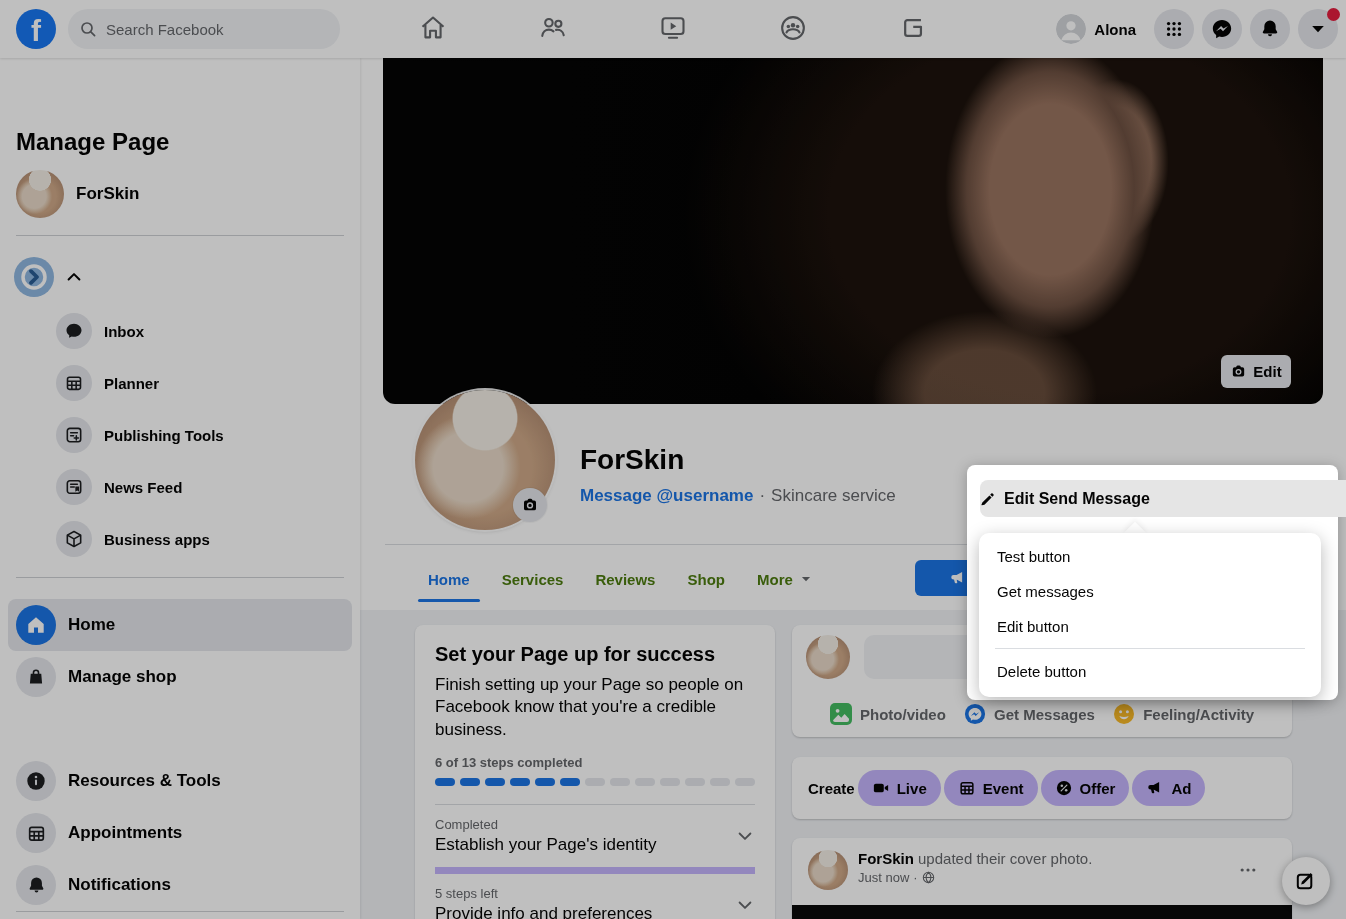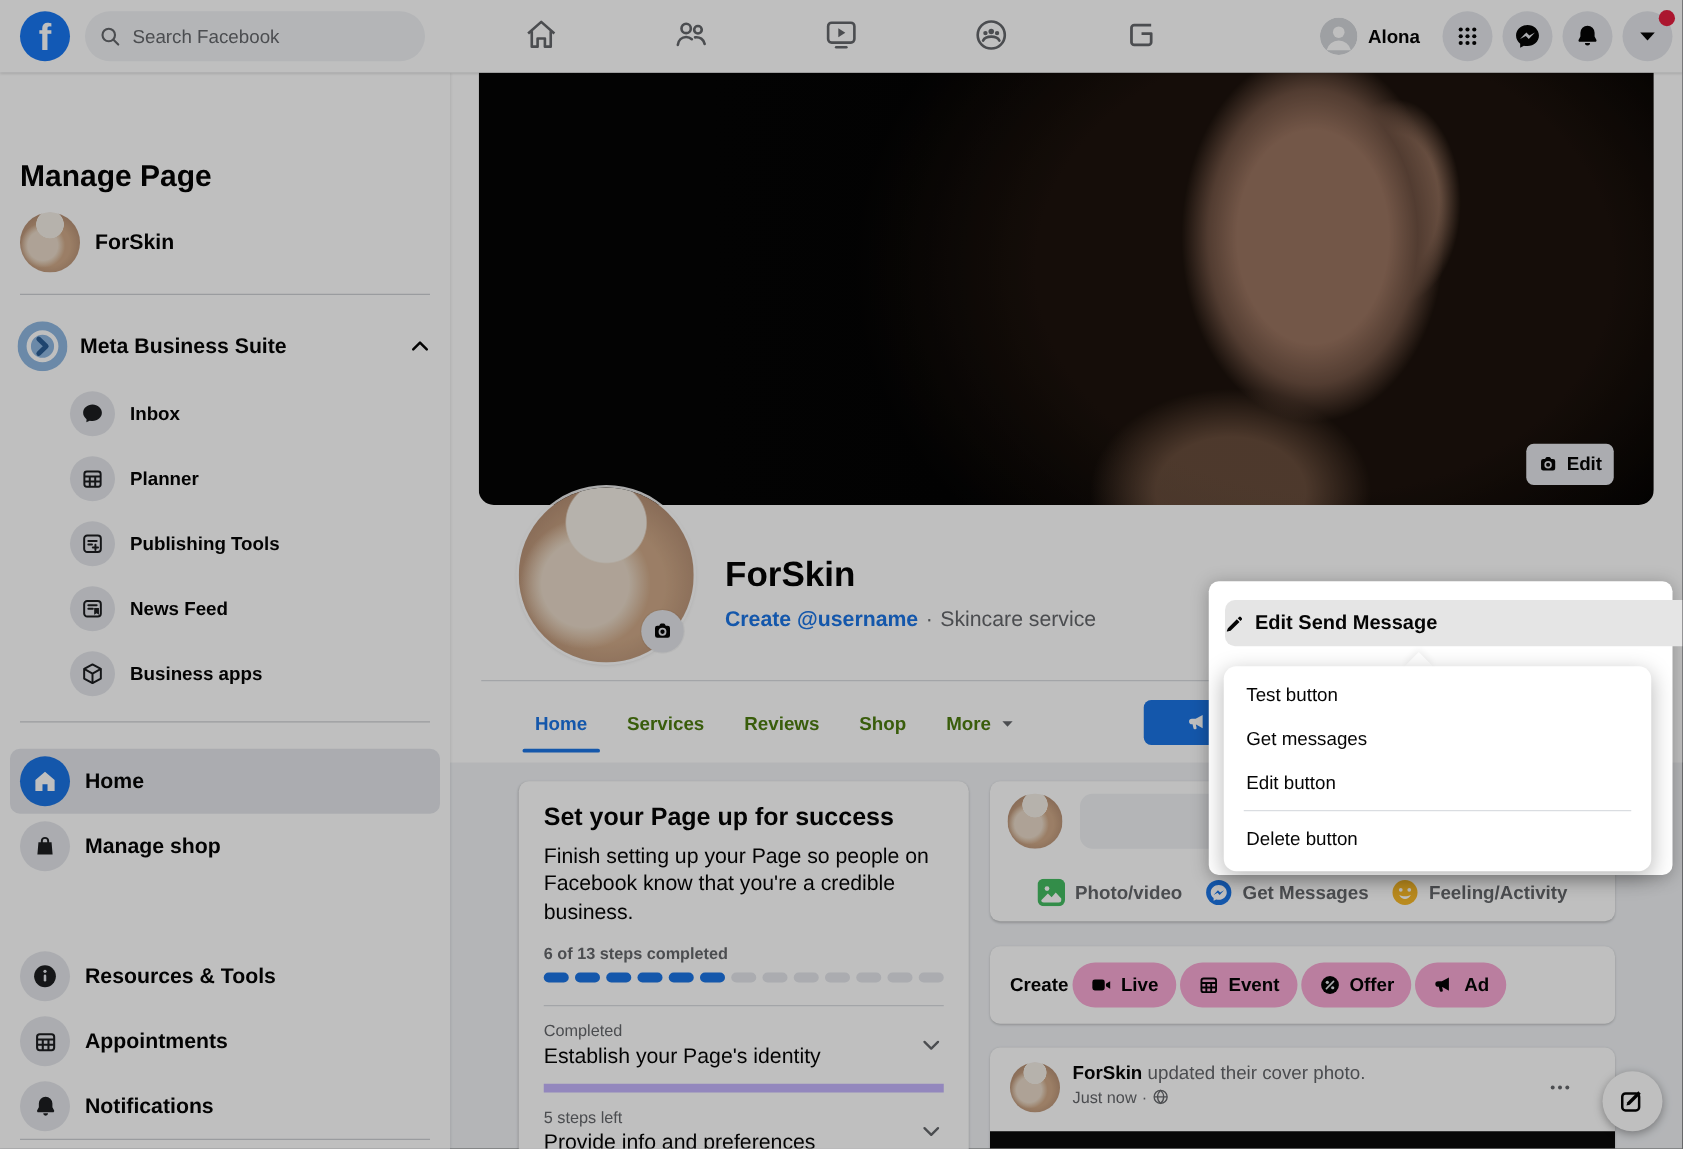--- a/index.html
+++ b/index.html
@@ -85,21 +85,21 @@
   .cl-status{font-size:13px;color:#65676b;}
   .cl-sect-title{font-size:17px;margin-top:3px;}
 
   .composer{left:792px;top:625px;width:500px;height:112px;padding:10px 14px;}
   .composer .pill{position:absolute;left:72px;right:16px;top:10px;height:44px;border-radius:10px;background:#f0f2f5;cursor:text;}
   .actions{position:absolute;left:0;right:0;bottom:12px;display:flex;justify-content:space-between;padding:0 38px;}
   .action{display:flex;align-items:center;gap:8px;font-size:15px;font-weight:bold;color:#65676b;cursor:pointer;}
 
   .createcard{left:792px;top:757px;width:500px;height:62px;display:flex;align-items:center;padding:0 16px;gap:3px;}
   .createlabel{font-size:15px;font-weight:bold;}
-  .chip{height:36px;border-radius:18px;background:#f9a8d4;display:flex;align-items:center;gap:7px;
+  .chip{height:36px;border-radius:18px;background:#c4b5fd;display:flex;align-items:center;gap:7px;
     padding:0 14px;font-size:15px;font-weight:bold;color:#050505;cursor:pointer;}
 
   .postcard{left:792px;top:838px;width:500px;height:200px;overflow:hidden;}
   .post-head{display:flex;padding:12px 16px 0;gap:10px;}
   .post-title{font-size:15px;color:#65676b;}
   .post-title b{color:#050505;}
   .post-meta{font-size:13px;color:#65676b;display:flex;align-items:center;gap:4px;margin-top:3px;}
   .post-dots{position:absolute;right:34px;top:22px;color:#65676b;cursor:pointer;}
   .post-img{position:absolute;left:0;right:0;top:67px;bottom:-100px;background:
     radial-gradient(ellipse 130px 60px at 70% 120%, #3a241a 0, rgba(0,0,0,0) 80%),#0a0a0a;}
@@ -233,21 +233,20 @@
     <div class="abs sb-divider" style="top:177px;"></div>
 
     <div class="abs row" style="left:14px;top:199px;width:332px;gap:10px;">
       <span class="ic">
         <svg width="40" height="40" viewBox="0 0 24 24">
             <circle cx="12" cy="12" r="12" fill="#8fb7e0"></circle>
             <circle cx="12" cy="12" r="6.6" fill="none" stroke="#fff" stroke-width="2.1"></circle>
             <path d="M10.2 8.5 13.8 12l-3.6 3.5" fill="none" stroke="#2a5d94" stroke-width="2.3" stroke-linecap="round" stroke-linejoin="round"></path>
           </svg>
       </span>
-      <span class="sb-label" style="font-size:17px;flex:1;">Meta Business Suite</span>
       <span class="ic">
         <svg width="20" height="20" viewBox="0 0 24 24" fill="none" stroke="#050505" stroke-width="2.4" stroke-linecap="round" stroke-linejoin="round">
             <path d="M5.5 15 12 8.5 18.5 15"></path>
           </svg>
       </span>
     </div>
 
     <div class="abs row sb-sub" style="top:247px;">
       <span class="iconcirc" style="width:36px;height:36px;">
         <svg width="20" height="20" viewBox="0 0 24 24" fill="#1c1e21">
@@ -357,21 +356,21 @@
 
   <div class="abs avatar bigavatar"></div>
   <div class="abs campill">
     <svg width="18" height="18" viewBox="0 0 24 24" fill="#050505" fill-rule="evenodd">
         <path d="M8.5 6l.9-1.6a1.5 1.5 0 0 1 1.3-.8h2.6a1.5 1.5 0 0 1 1.3.8L15.5 6h2A2.5 2.5 0 0 1 20 8.5v8a2.5 2.5 0 0 1-2.5 2.5h-11A2.5 2.5 0 0 1 4 16.5v-8A2.5 2.5 0 0 1 6.5 6h2zm3.5 2.3a4.2 4.2 0 1 0 0 8.4 4.2 4.2 0 0 0 0-8.4zm0 1.9a2.3 2.3 0 1 1 0 4.6 2.3 2.3 0 0 1 0-4.6z"></path>
       </svg>
   </div>
 
   <div class="abs pagename">ForSkin</div>
   <div class="abs subline">
-    <span class="lnk">Create @username</span>
+    <span class="lnk">Message @username</span>
     <span>·</span>
     <span>Skincare service</span>
   </div>
   <div class="abs hdr-divider"></div>
 
   <div class="abs tabs">
     <div class="tab active">
         <span>Home</span>
       </div>
     <div class="tab">

